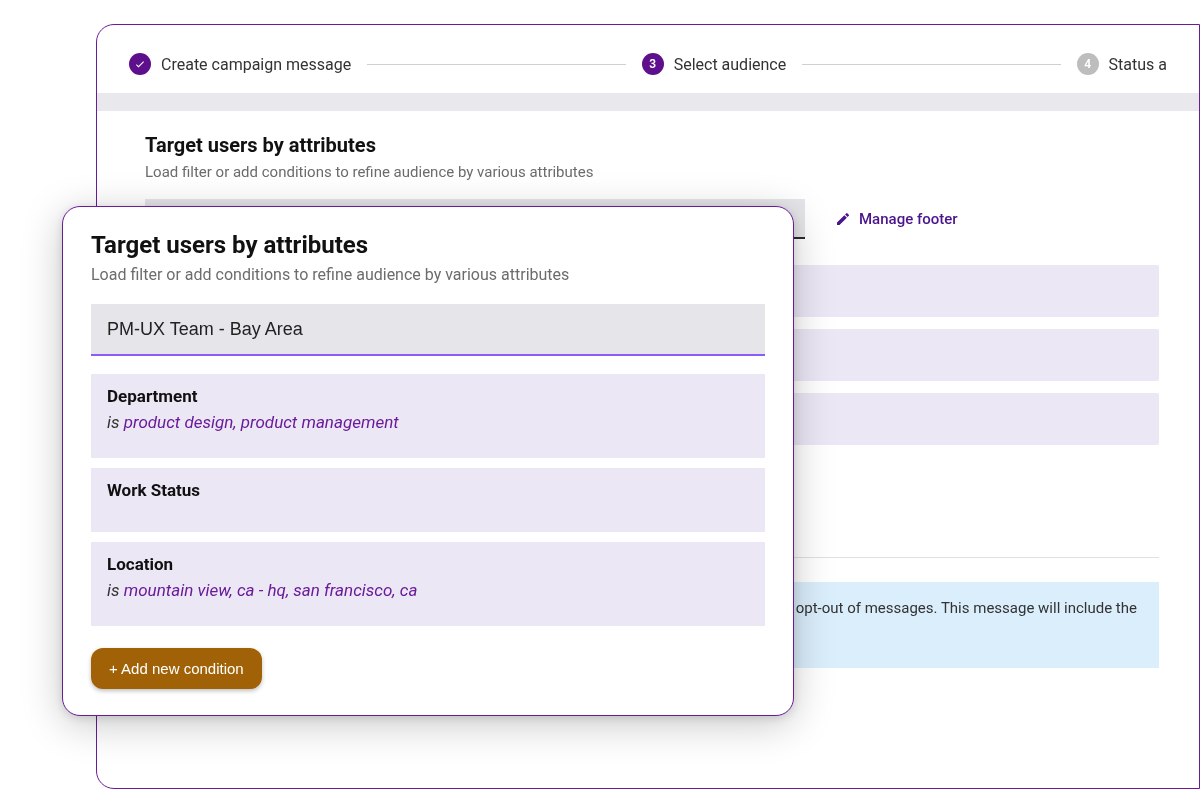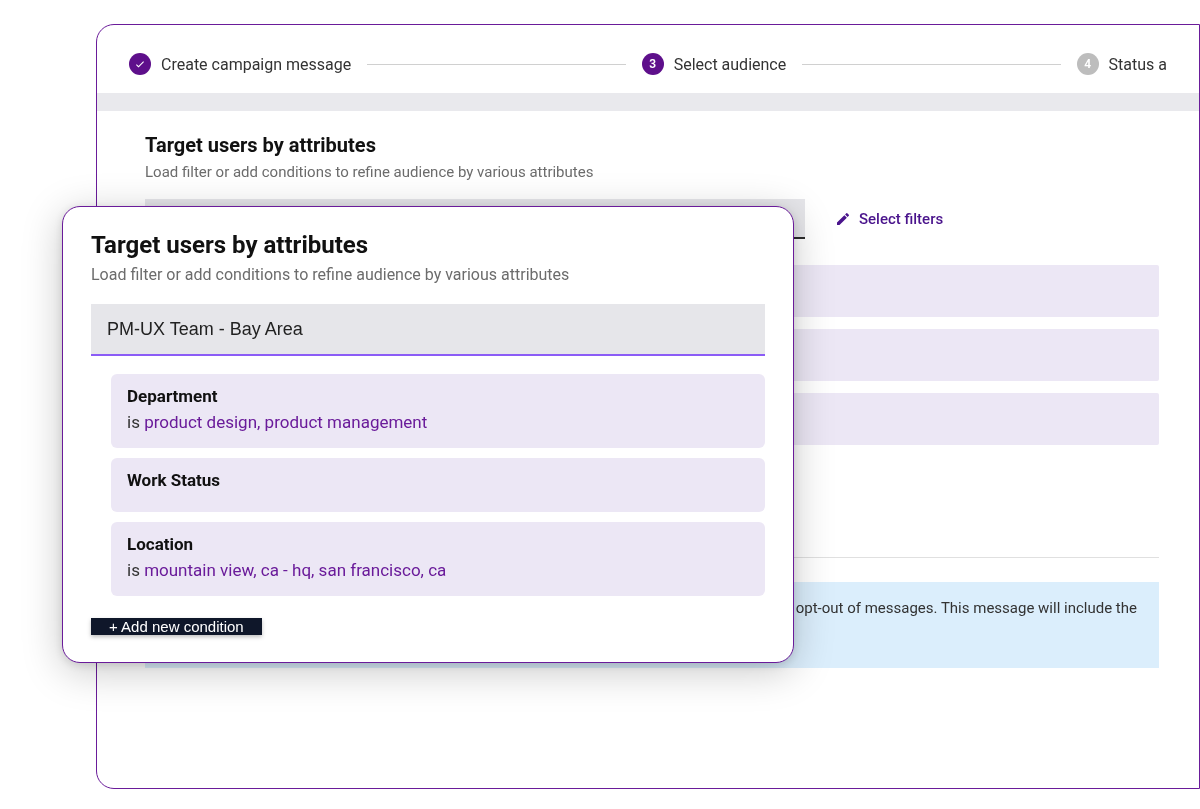--- a/index.html
+++ b/index.html
@@ -114,38 +114,37 @@
     border: none;
     border-bottom: 2px solid #8b5cf6;
     padding: 0 16px;
     font-size: 18px;
     color: #222;
     outline: none;
   }
 
   .cond {
     background: #ece7f5;
-    border-radius: 6px;
-    padding: 12px 16px 16px 16px;
+    border-radius: 0;
+    padding: 12px 16px 26px 16px;
     margin-top: 18px;
-    margin-left: 20px;
   }
   .cond + .cond { margin-top: 10px; }
   .cond .attr { font-weight: 700; font-size: 17px; color: #111; margin-bottom: 6px; }
-  .cond .val-line { font-size: 17px; color: #333; }
+  .cond .val-line { font-size: 17px; color: #333; font-style: italic; }
   .cond .val-line .op { color: #333; }
   .cond .val-line .vals { color: #6a1b9a; }
 
   .add-btn {
     margin-top: 22px;
-    background: #0f172a;
+    background: #a16207;
     color: #fff;
     border: none;
-    border-radius: 0;
-    padding: 0 18px;
+    border-radius: 12px;
+    padding: 12px 18px;
     font-size: 15px;
     cursor: pointer;
     box-shadow: 0 2px 4px rgba(0,0,0,.25);
   }
 </style>
 </head>
 <body>
 
 <div class="bg-window">
 
@@ -175,21 +174,21 @@
   <div class="bg-card">
     <h2>Target users by attributes</h2>
     <p class="sub">Load filter or add conditions to refine audience by various attributes</p>
 
     <div class="bg-filter-row">
       <input class="bg-filter-input" value="" style="">
       <div class="manage-link">
         <svg class="pencil" viewBox="0 0 24 24" fill="#4a148c">
           <path d="M3 17.25V21h3.75L17.81 9.94l-3.75-3.75L3 17.25zM20.71 7.04a1 1 0 0 0 0-1.41l-2.34-2.34a1 1 0 0 0-1.41 0l-1.83 1.83 3.75 3.75 1.83-1.83z"></path>
         </svg>
-        <span>Select filters</span>
+        <span>Manage footer</span>
       </div>
     </div>
 
     <div class="bg-cond-stack">
       <div class="bg-cond"></div>
       <div class="bg-cond"></div>
       <div class="bg-cond"></div>
       <div class="bg-cond" style="background:#fff;height:40px"></div>
     </div>
 

